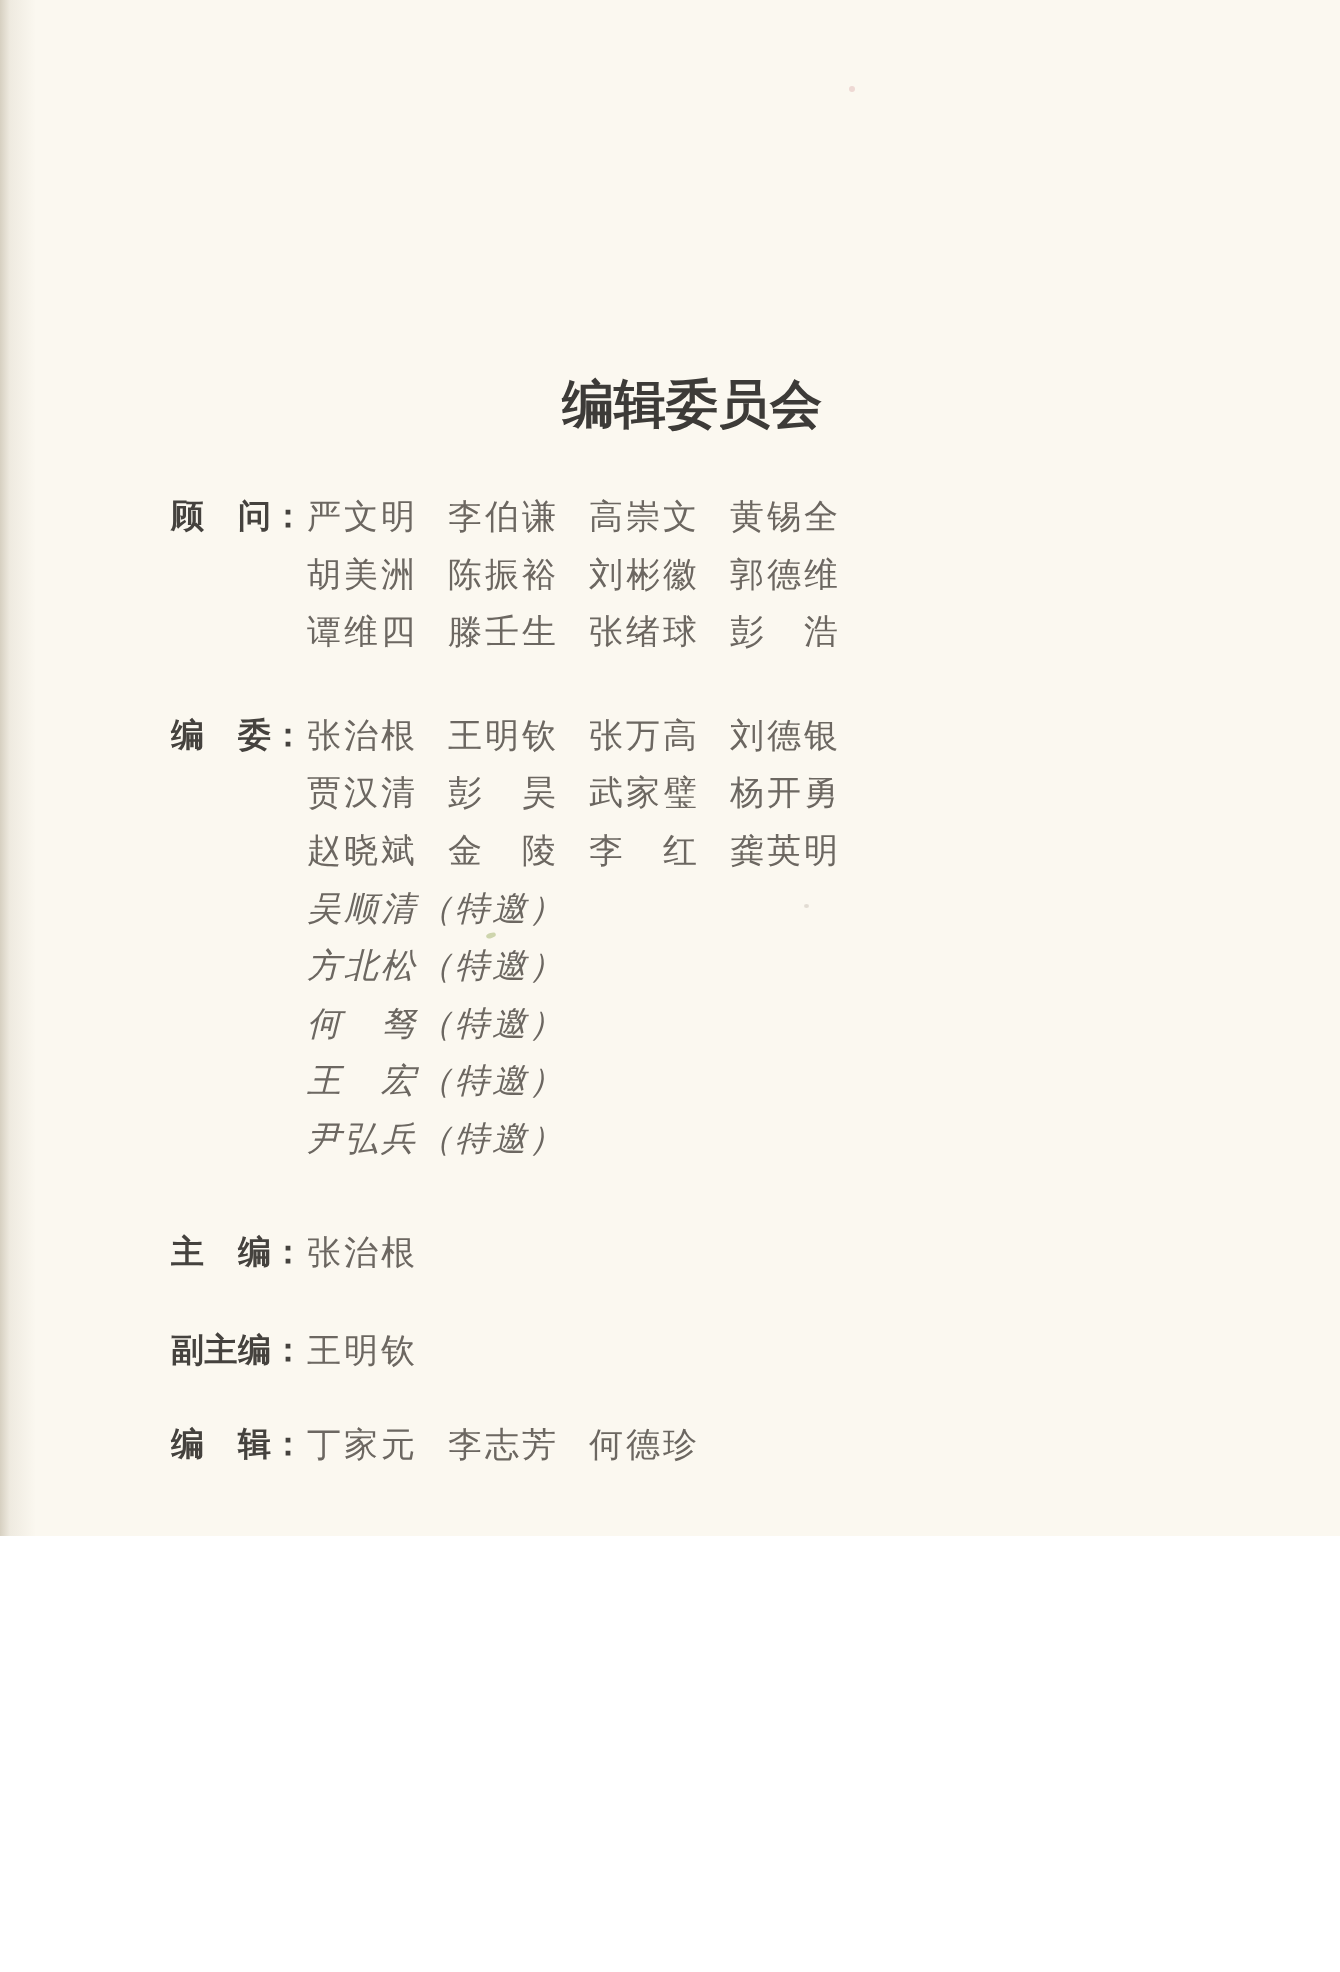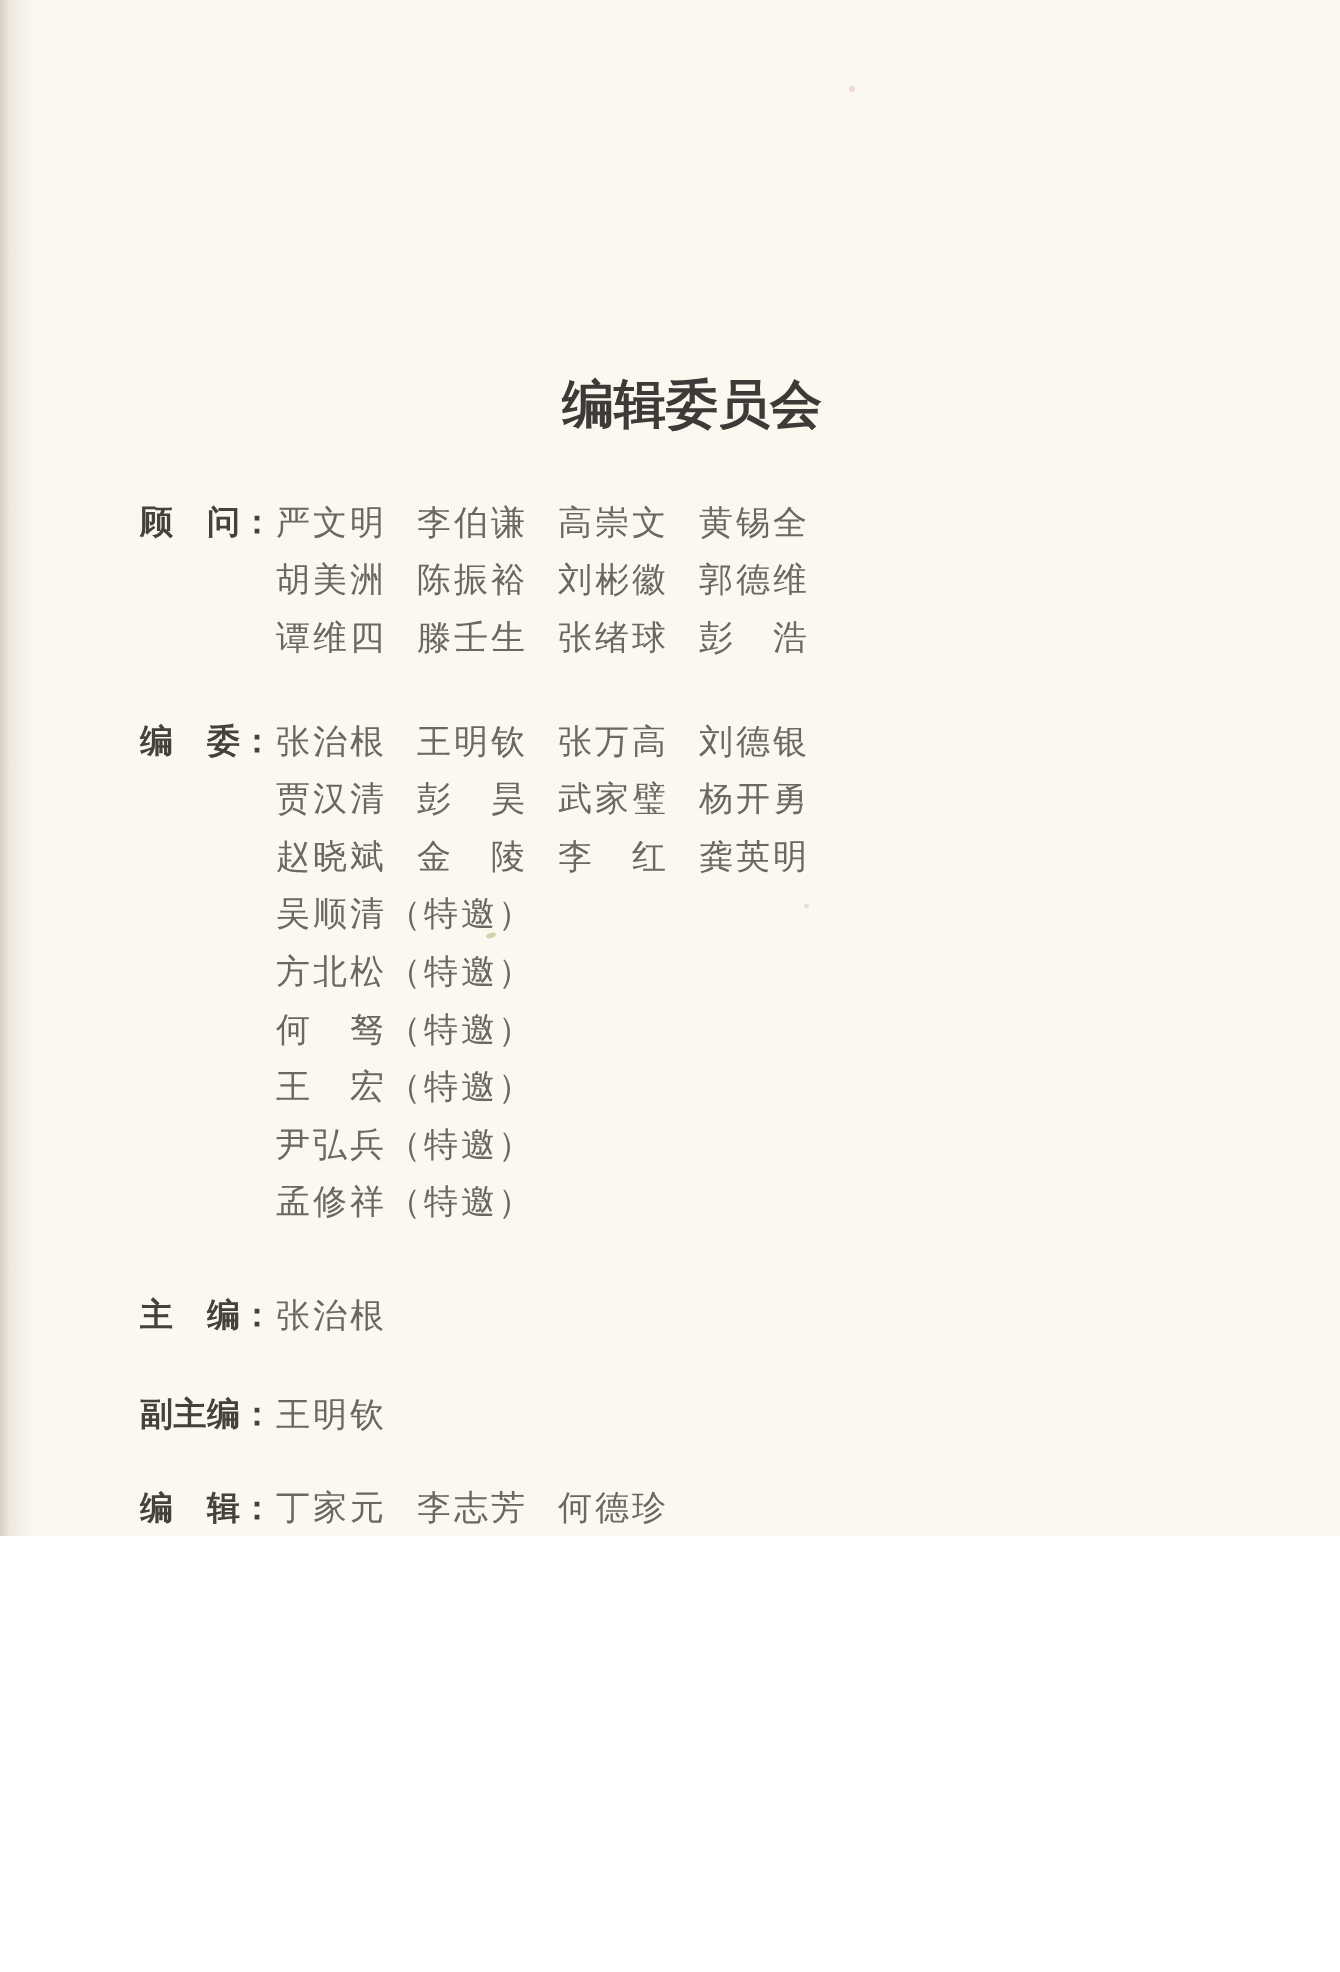--- a/index.html
+++ b/index.html
@@ -33,42 +33,42 @@
     letter-spacing: 0px;
     white-space: nowrap;
   }
   .content {
     position: absolute;
     left: 140px;
     top: 494px;
   }
   .row {
     display: flex;
-    align-items: center;
     height: 57.6px;
     font-size: 34px;
     color: #6c6761;
     white-space: nowrap;
+    margin-left: 31px;
   }
   .label {
     width: 136px;
     flex: 0 0 136px;
     font-family: "Liberation Sans", "DejaVu Sans", sans-serif;
     font-weight: 700;
     color: #45423e;
     font-size: 33px;
     letter-spacing: 0.5px;
   }
   .name {
     display: inline-block;
     letter-spacing: 3px;
     margin-right: 30px;
     white-space: nowrap;
   }
-  .guest-name { margin-right: 0; }
+  .guest-name { margin-right: 0; font-style: italic; }
   .group-board  { margin-top: 46px; }
   .group-chief  { margin-top: 56px; }
   .group-deputy { margin-top: 41px; }
   .group-editors{ margin-top: 36px; }
   .speck { position: absolute; pointer-events: none; }
   .speck-1 {
     left: 486px; top: 933px; width: 10px; height: 5px;
     background: rgba(150,170,90,0.45);
     border-radius: 50%;
     transform: rotate(-18deg);
@@ -153,24 +153,20 @@
         <span class="name guest-name">何　驽（特邀）</span>
       </div>
       <div class="row">
         <div class="label"></div>
         <span class="name guest-name">王　宏（特邀）</span>
       </div>
       <div class="row">
         <div class="label"></div>
         <span class="name guest-name">尹弘兵（特邀）</span>
       </div>
-      <div class="row">
-        <div class="label"></div>
-        <span class="name guest-name">孟修祥（特邀）</span>
-      </div>
     </div>
 
     <div class="group group-chief">
       <div class="row">
         <div class="label">主　编：</div>
         <span class="name">张治根</span>
       </div>
     </div>
 
     <div class="group group-deputy">

